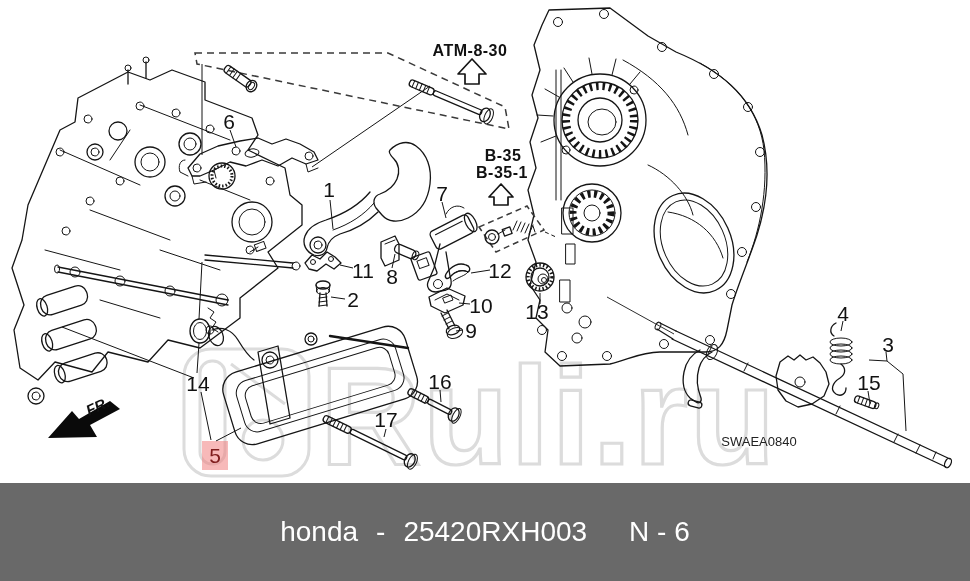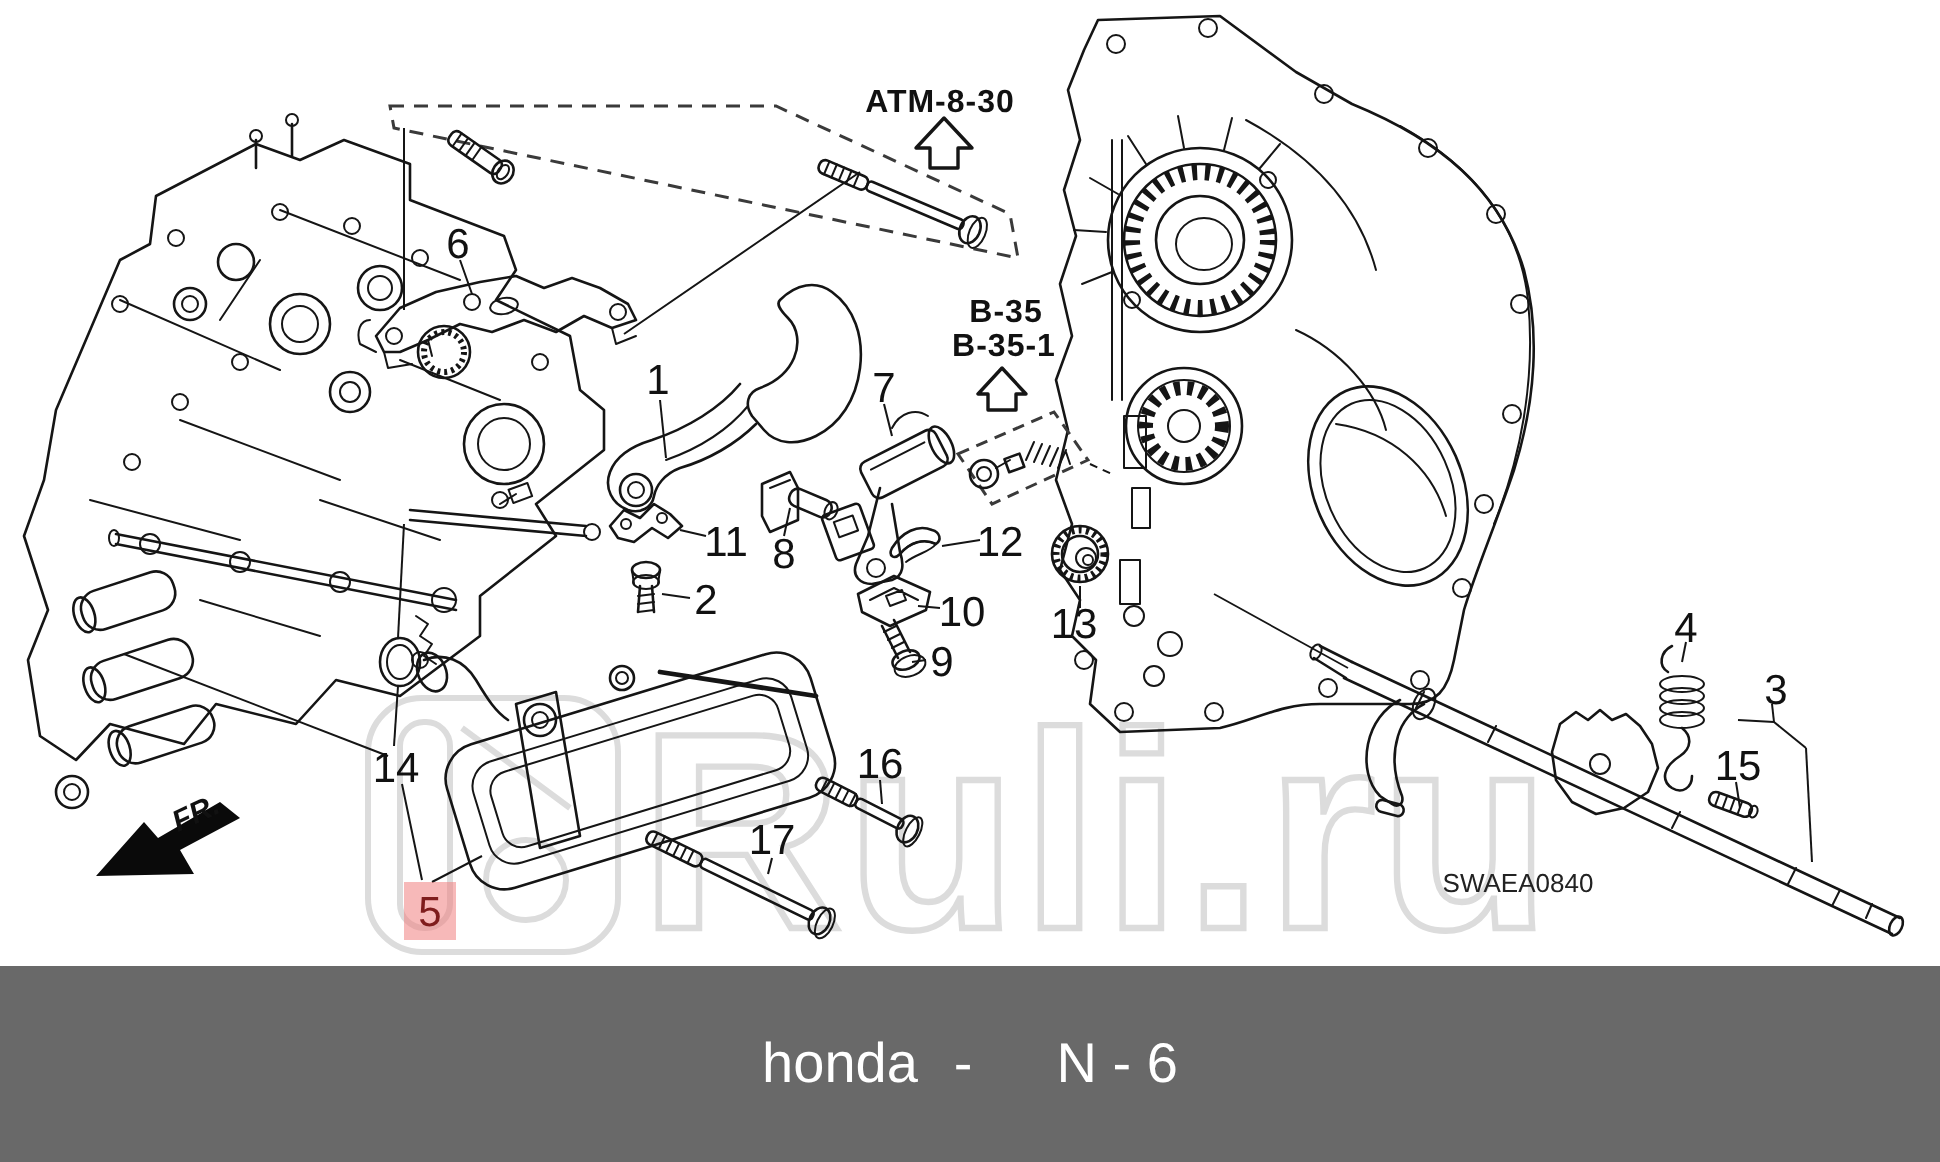--- a/index.html
+++ b/index.html
@@ -400,17 +400,18 @@
     <rect x="202" y="441" width="26" height="29" style="fill:#f08080;opacity:.55;"></rect>
     <text class="hl5" x="215" y="463">5</text>
   </g>
 
 </svg>
 
 <div class="footer">
   <div class="grp">
     <span>honda</span>
     <span>-</span>
+    <span>25420RXH003</span>
   </div>
   <span class="nref">N - 6</span>
 </div>
 
 </div>
 
 </body></html>

